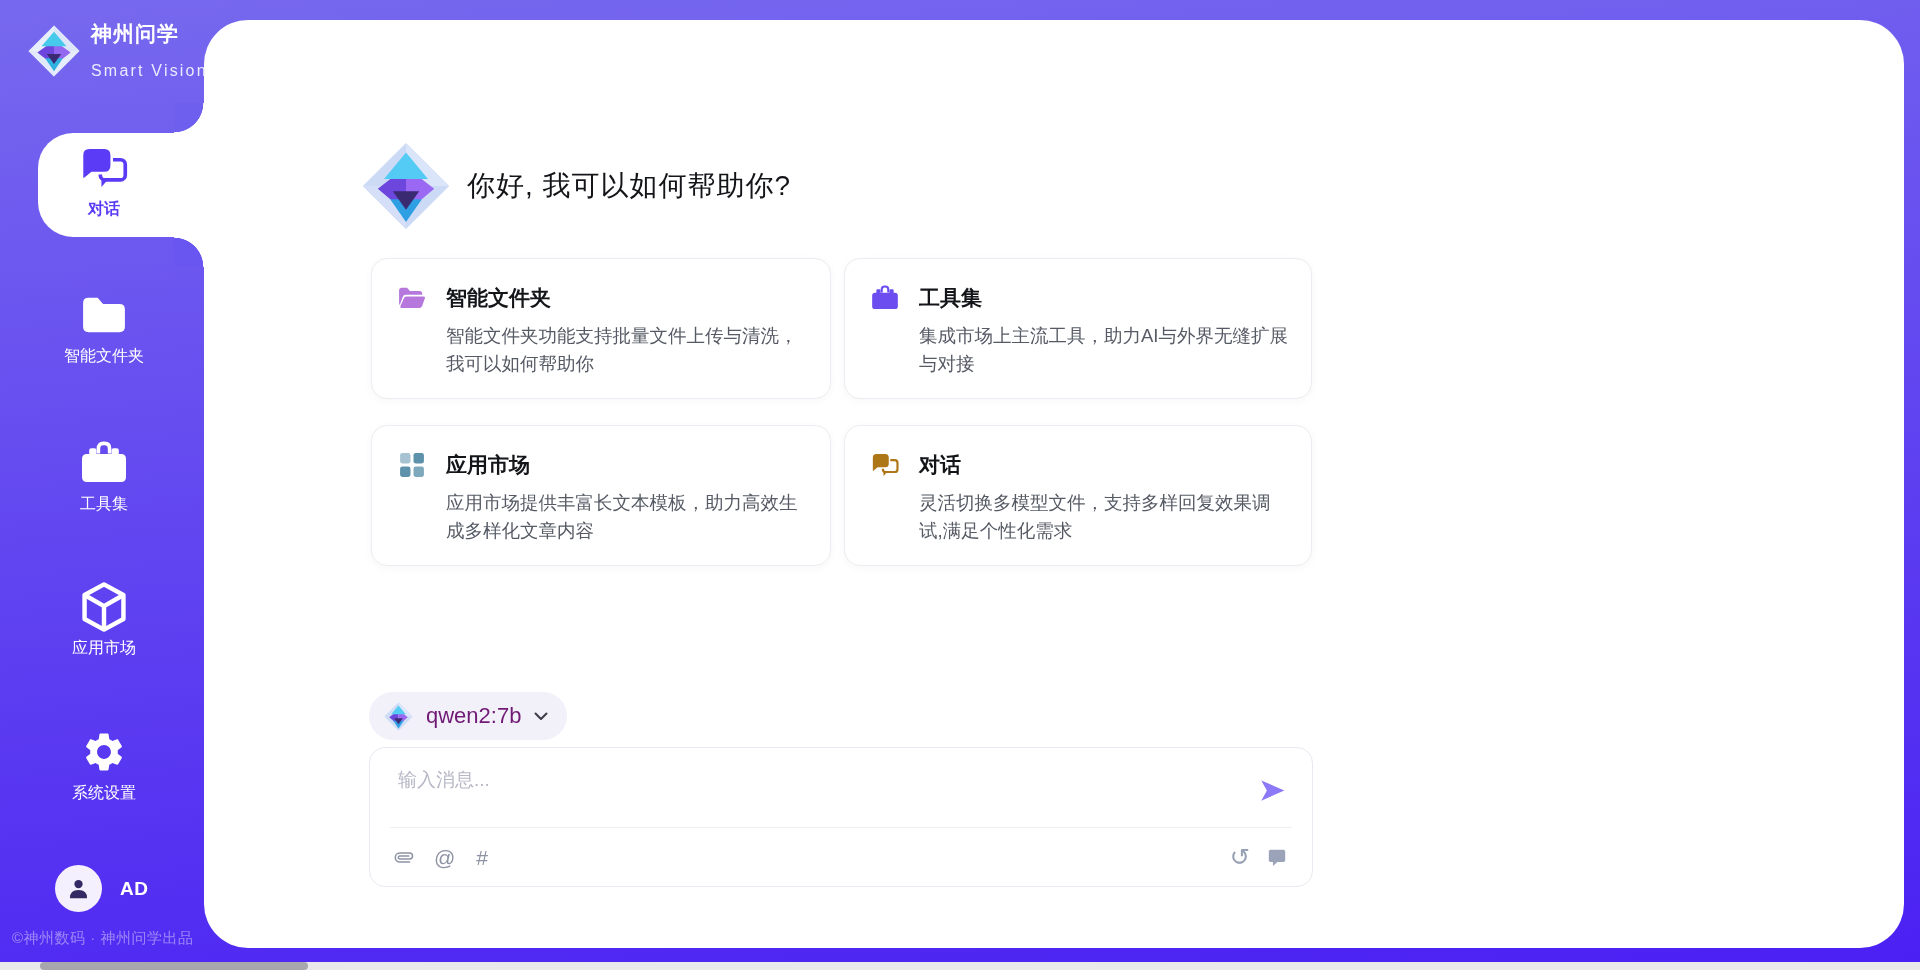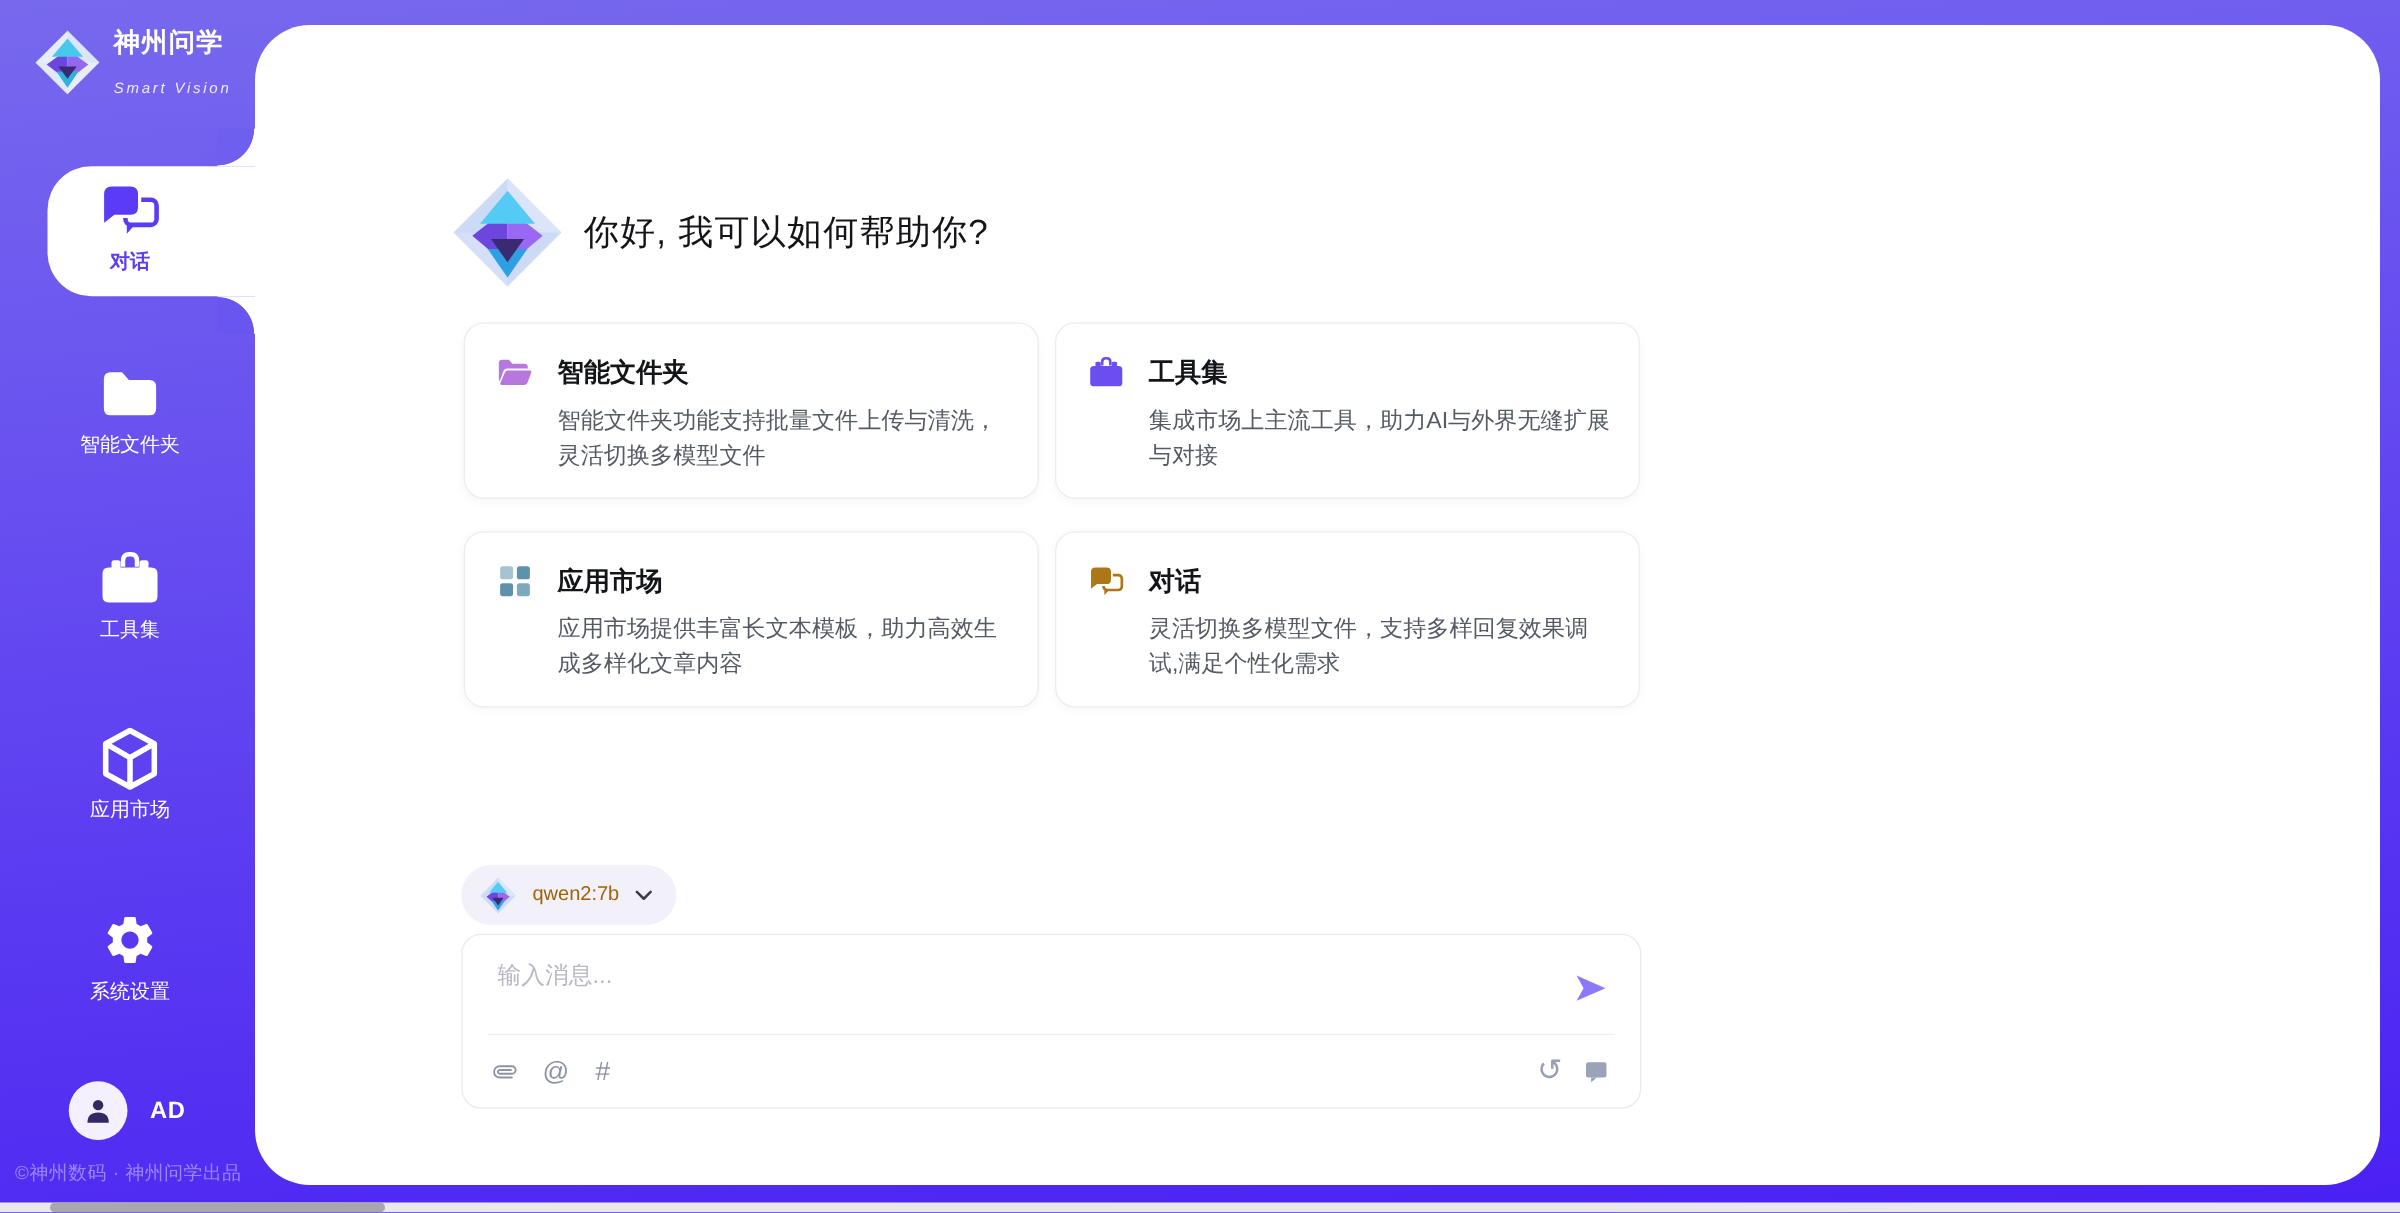--- a/index.html
+++ b/index.html
@@ -16,21 +16,21 @@
           background:#fff;border-radius:35px 0 0 35px;z-index:2;}
   .fillet{position:absolute;left:174px;width:32px;height:30px;z-index:2;}
   .fillet.f-top{top:103px;background:radial-gradient(circle 30px at 0 0,#6f5fee 0 29px,#fff 29.6px);}
   .fillet.f-bottom{top:237px;background:radial-gradient(circle 30px at 0 100%,#6955ef 0 29px,#fff 29.6px);}
 
   
   .sidebar{position:absolute;left:0;top:0;width:208px;height:970px;z-index:3;}
   .brand{position:absolute;left:28px;top:22px;display:flex;align-items:center;gap:11px;}
   .brand .gem{width:52px;height:56px;}
   .brand-title{color:#fff;font-size:21px;font-weight:bold;letter-spacing:1px;line-height:1.1;}
-  .brand-sub{color:#eceafd;font-size:12px;letter-spacing:2.2px;margin-top:17px;font-style:italic;}
+  .brand-sub{color:#eceafd;font-size:16px;letter-spacing:2.2px;margin-top:17px;}
   .nav-item{position:absolute;left:0;width:208px;text-align:center;cursor:pointer;}
   .nav-item .nicon{display:flex;justify-content:center;align-items:center;height:48px;}
   .nav-label{margin-top:7px;font-size:16px;color:#fff;}
   .nav-item.active .nav-label{color:#5b3bf6;font-weight:bold;}
   .ni1{top:144px;} .ni2{top:291px;} .ni3{top:439px;} .ni4{top:583px;} .ni5{top:728px;font-family:Liberation Serif, serif;}
   .user-chip{position:absolute;left:55px;top:865px;display:flex;align-items:center;gap:18px;cursor:pointer;}
   .avatar{width:47px;height:47px;border-radius:50%;background:#f4f0fd;display:flex;align-items:center;justify-content:center;}
   .user-name{color:#fff;font-size:19px;font-weight:bold;letter-spacing:.5px;}
   .copyright{position:absolute;left:12px;top:929px;color:rgba(255,255,255,.42);font-size:15px;letter-spacing:.5px;white-space:nowrap;}
 
@@ -44,21 +44,21 @@
   .card{box-sizing:border-box;background:#fff;border:1px solid #ececf2;border-radius:16px;
         padding:25px 20px 20px 26px;min-height:124px;box-shadow:0 2px 8px rgba(40,40,90,.04);cursor:pointer;}
   .card-head{display:flex;align-items:center;gap:20px;}
   .card-head svg{width:28px;height:26px;flex:none;}
   .card-title{font-size:21px;font-weight:bold;color:#141519;}
   .card-desc{margin:10px 0 0 48px;font-size:18.5px;color:#555a64;line-height:28px;}
 
   .model-pill{position:absolute;left:369px;top:692px;height:48px;display:inline-flex;align-items:center;
               gap:13px;padding:0 19px 0 15px;background:#f2f0f9;border-radius:24px;cursor:pointer;}
   .model-pill .gem{width:29px;height:31px;}
-  .model-name{font-size:16px;color:#a16207;}
+  .model-name{font-size:22px;color:#701a75;}
 
   .composer{position:absolute;left:369px;top:747px;width:944px;height:140px;box-sizing:border-box;
             border:1.5px solid #e9e9f1;border-radius:16px;background:#fff;}
   .composer textarea{position:absolute;left:28px;top:19px;width:810px;height:52px;border:none;outline:none;
             resize:none;font-size:19px;font-family:inherit;color:#3b82f6;background:transparent;padding:0;}
   .composer textarea::placeholder{color:#b7b7c6;}
   .send-btn{position:absolute;right:25px;top:29px;width:29px;height:27px;cursor:pointer;background:none;border:none;padding:0;}
   .composer-divider{position:absolute;left:20px;right:20px;top:79px;height:1px;background:#ededf2;}
   .composer-toolbar{position:absolute;left:25px;right:25px;top:93px;height:32px;display:flex;align-items:center;gap:21px;}
   .tool{font-size:20px;color:#8e93a4;cursor:pointer;line-height:1;background:none;border:none;padding:0;
@@ -180,21 +180,21 @@
   <div class="cards">
 
     <div class="card">
       <div class="card-head">
         <svg viewBox="0 0 26 22" fill="currentColor" color="#b678dd">
           <path d="M1 4 Q1 1.5 3.5 1.5 H8.5 L11 4.5 H20 Q22.5 4.5 22.5 7 V8 H7.3 Q5 8 4.3 10.2 L1.6 17.5 Q1 16.8 1 15.5 Z"></path>
           <path d="M7.6 9.5 H23.8 Q25.6 9.5 25 11.2 L22.3 18.7 Q21.7 20.3 20 20.3 H3.2 Q1.6 20.3 2.2 18.7 L5.6 10.9 Q6.1 9.5 7.6 9.5 Z"></path>
         </svg>
         <div class="card-title">智能文件夹</div>
       </div>
-      <div class="card-desc">智能文件夹功能支持批量文件上传与清洗，灵活切换多模型文件</div>
+      <div class="card-desc">智能文件夹功能支持批量文件上传与清洗，我可以如何帮助你</div>
     </div>
 
     <div class="card">
       <div class="card-head">
         <svg viewBox="0 0 24 22" fill="currentColor" color="#6b4df0">
           <path d="M1 9 Q1 6.5 3.5 6.5 H20.5 Q23 6.5 23 9 V18 Q23 20.5 20.5 20.5 H3.5 Q1 20.5 1 18 Z"></path>
           <rect x="4.6" y="3.6" width="3.6" height="4.6" rx="1"></rect>
           <rect x="15.8" y="3.6" width="3.6" height="4.6" rx="1"></rect>
           <path d="M9.2 6.2 V3.8 Q9.2 1.2 11.7 1.2 h0.6 Q14.8 1.2 14.8 3.8 V6.2" fill="none" stroke="currentColor" stroke-width="1.8"></path>
         </svg>

